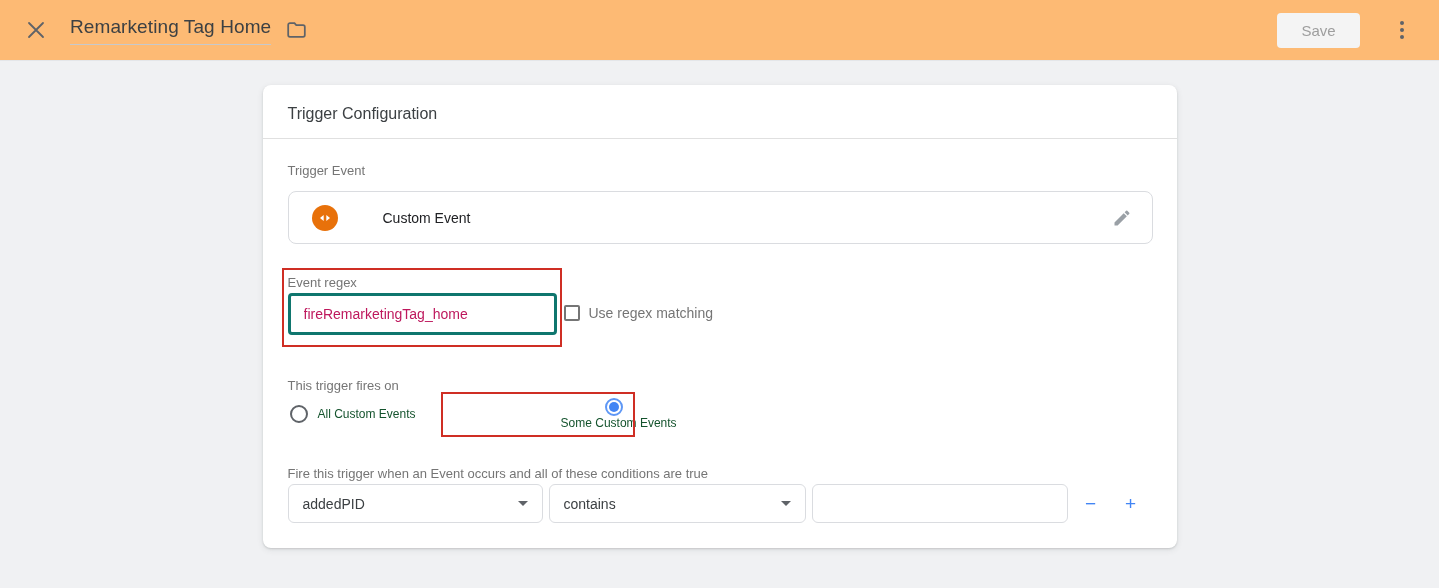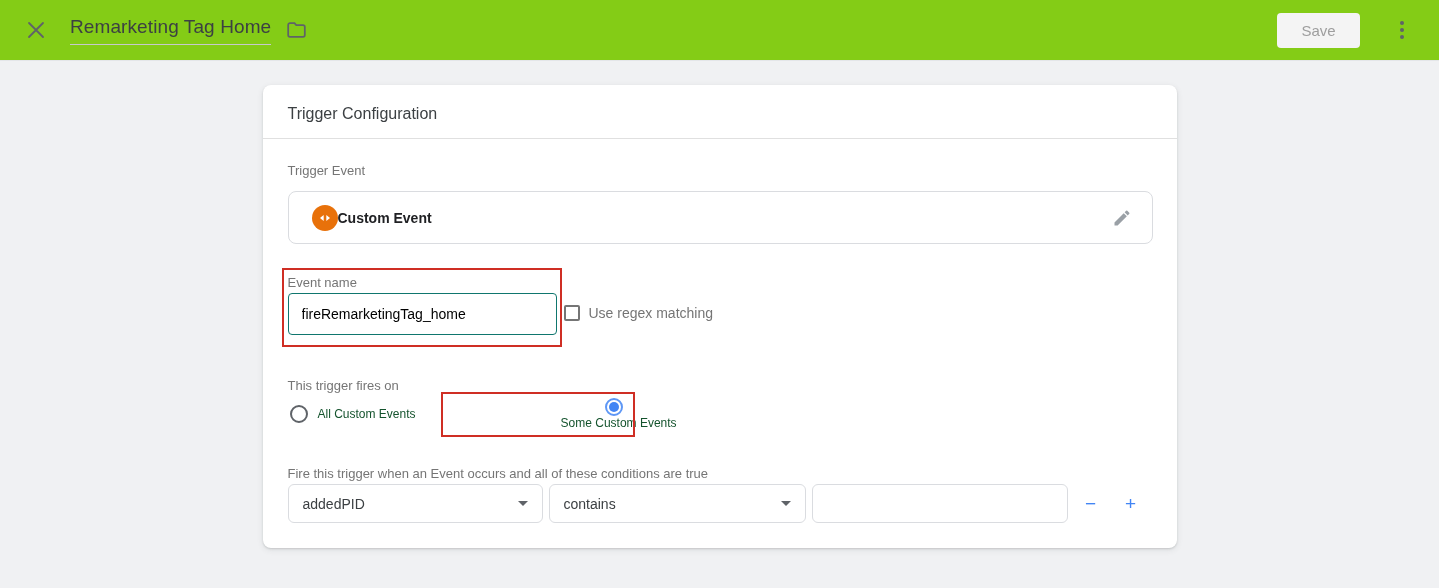--- a/index.html
+++ b/index.html
@@ -6,21 +6,21 @@
   html, body { width: 1439px; height: 588px; }
   body {
     font-family: "Liberation Sans", sans-serif;
     background: #f0f1f3;
     overflow: hidden;
   }
 
   
   .topbar {
     height: 61px;
-    background: #84cc16;
+    background: #fdba74;
     border-bottom: 1px solid #e4e6e9;
     display: flex;
     align-items: center;
   }
   .close-btn {
     margin-left: 24px;
     width: 24px; height: 24px;
     display: flex; align-items: center; justify-content: center;
     cursor: pointer;
     background: none; border: none;
@@ -99,42 +99,43 @@
     cursor: pointer;
   }
   .ce-icon {
     width: 26px; height: 26px;
     border-radius: 50%;
     background: #e8710a;
     display: flex; align-items: center; justify-content: center;
     flex: none;
   }
   .trigger-type-value {
+    margin-left: 45px;
     font-size: 14px;
-    font-weight: bold;
+    font-weight: normal;
     color: #202124;
   }
   .tt-spacer { flex: 1; }
   .edit-btn {
     width: 24px; height: 24px;
     background: none; border: none; cursor: pointer;
     display: flex; align-items: center; justify-content: center;
   }
 
   
   .event-row { margin-top: 31px; display: flex; align-items: flex-start; }
   .event-field { width: 269px; }
   .event-input {
     margin-top: 3px;
     width: 269px; height: 42px;
-    border: 1px solid #0f766e;
+    border: 3px solid #0f766e;
     border-radius: 4px;
     padding: 0 13px;
     font-size: 14px;
-    color: #000000;
+    color: #be185d;
     font-family: "Liberation Sans", sans-serif;
     outline: none;
     background: #fff;
   }
   .regex-group {
     margin-left: 7px;
     margin-top: 29px;
     display: flex; align-items: center;
     height: 18px;
     cursor: pointer;
@@ -284,21 +285,21 @@
         <span>
           <svg width="20" height="20" viewBox="0 0 24 24" fill="#9aa0a6">
             <path d="M3 17.25V21h3.75L17.81 9.94l-3.75-3.75L3 17.25zM20.71 7.04a1 1 0 0 0 0-1.41l-2.34-2.34a1 1 0 0 0-1.41 0l-1.83 1.83 3.75 3.75 1.83-1.83z"></path>
           </svg>
         </span>
       </button>
     </div>
 
     <div class="event-row">
       <div class="event-field">
-        <div class="field-label">Event name</div>
+        <div class="field-label">Event regex</div>
         <input class="event-input" type="text" value="fireRemarketingTag_home" style="">
       </div>
       <div class="regex-group">
         <span class="checkbox"></span>
         <span class="regex-label">Use regex matching</span>
       </div>
     </div>
 
     <div class="field-label fires-label">This trigger fires on</div>
 

